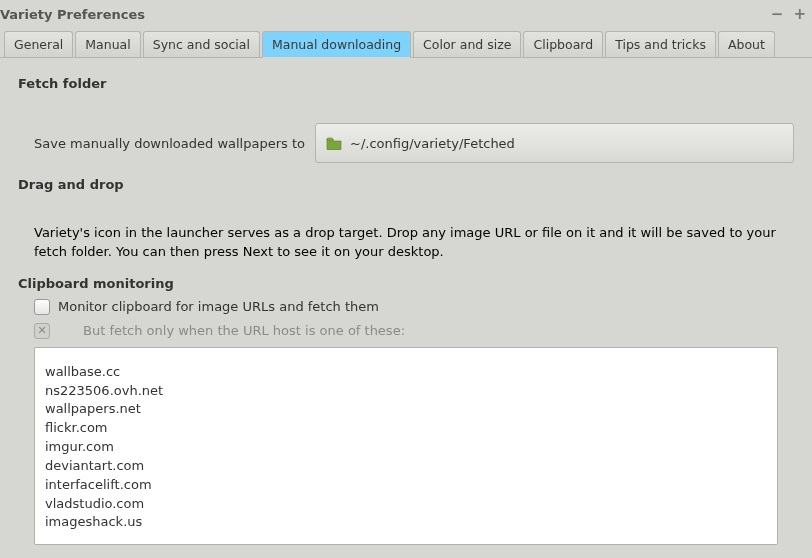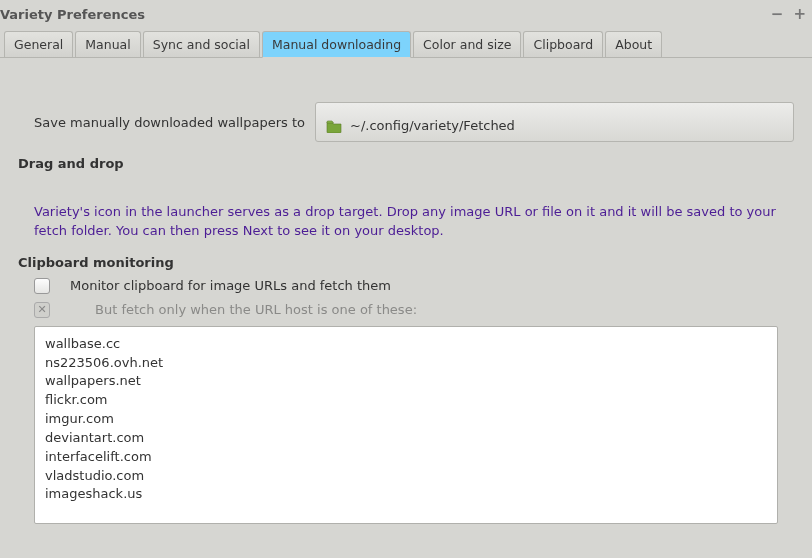--- a/index.html
+++ b/index.html
@@ -71,35 +71,35 @@
   .content > .section-title:first-child { margin-top: 6px; }
   .row {
     display: flex;
     align-items: center;
     gap: 10px;
   }
   .indent { margin-left: 16px; margin-top: 32px; }
   .folder-btn {
     flex: 1;
     display: flex;
-    align-items: flex-end;
+    align-items: center;
     gap: 8px;
     height: 40px;
-    padding: 8px 10px;
+    padding: 17px 10px;
     border: 1px solid #b5b5b0;
     border-radius: 3px;
     background: linear-gradient(#ececea, #d8d8d4);
     cursor: pointer;
   }
   .folder-btn .folder-icon { display: flex; }
   .folder-btn .path { color: #333; }
   .paragraph {
     line-height: 1.45;
     margin: 4px 0;
-    color: #4c1d95;
+    color: #000000;
   }
   .checkbox {
     display: inline-flex;
     align-items: center;
     justify-content: center;
     width: 16px;
     height: 16px;
     border: 1px solid #999;
     border-radius: 3px;
     background: linear-gradient(#fdfdfd,#e6e6e4);
@@ -109,33 +109,33 @@
   .checkbox.disabled {
     background: #d0d0cc;
     border-color: #aaa;
     color: #888;
     cursor: default;
   }
   .checkbox .mark { font-size: 11px; line-height: 1; }
   .check-row {
     display: flex;
     align-items: center;
-    gap: 20px;
+    gap: 8px;
     margin: 8px 0 6px 16px;
   }
   .disabled-text { color: #8a8a88; margin-left: 25px; }
   .textarea-wrap {
     margin: 8px 16px 0 16px;
   }
   textarea.hostlist {
     width: 100%;
     height: 198px;
     border: 1px solid #b0b0ac;
     background: #fff;
-    padding: 8px 10px;
+    padding: 15px 10px;
     font-family: inherit;
     font-size: 13px;
     line-height: 1.45;
     resize: none;
     color: #333;
     border-radius: 2px;
   }
 </style>
 </head>
 <body>
@@ -148,25 +148,27 @@
   </div>
 </div>
 
 <div class="tabbar">
   <div class="tab">General</div>
   <div class="tab">Manual</div>
   <div class="tab">Sync and social</div>
   <div class="tab active">Manual downloading</div>
   <div class="tab">Color and size</div>
   <div class="tab">Clipboard</div>
+  <div class="tab">Tips and tricks</div>
   <div class="tab">About</div>
 </div>
 
 <div class="content">
 
+  <div class="section-title">Fetch folder</div>
   <div class="row indent">
     <span>Save manually downloaded wallpapers to</span>
     <div class="folder-btn">
       <span class="folder-icon">
         <svg width="16" height="14" viewBox="0 0 16 14">
           <path d="M1 3 h5 l1.5 2 H15 v8 a1 1 0 0 1 -1 1 H2 a1 1 0 0 1 -1 -1 Z" fill="#7aa53a" stroke="#5a7a28" stroke-width="0.6"></path>
           <path d="M1 3 a1 1 0 0 1 1 -1 h4 l1.5 2 H1 Z" fill="#8fbb4f" stroke="#5a7a28" stroke-width="0.6"></path>
         </svg>
       </span>
       <span class="path">~/.config/variety/Fetched</span>

